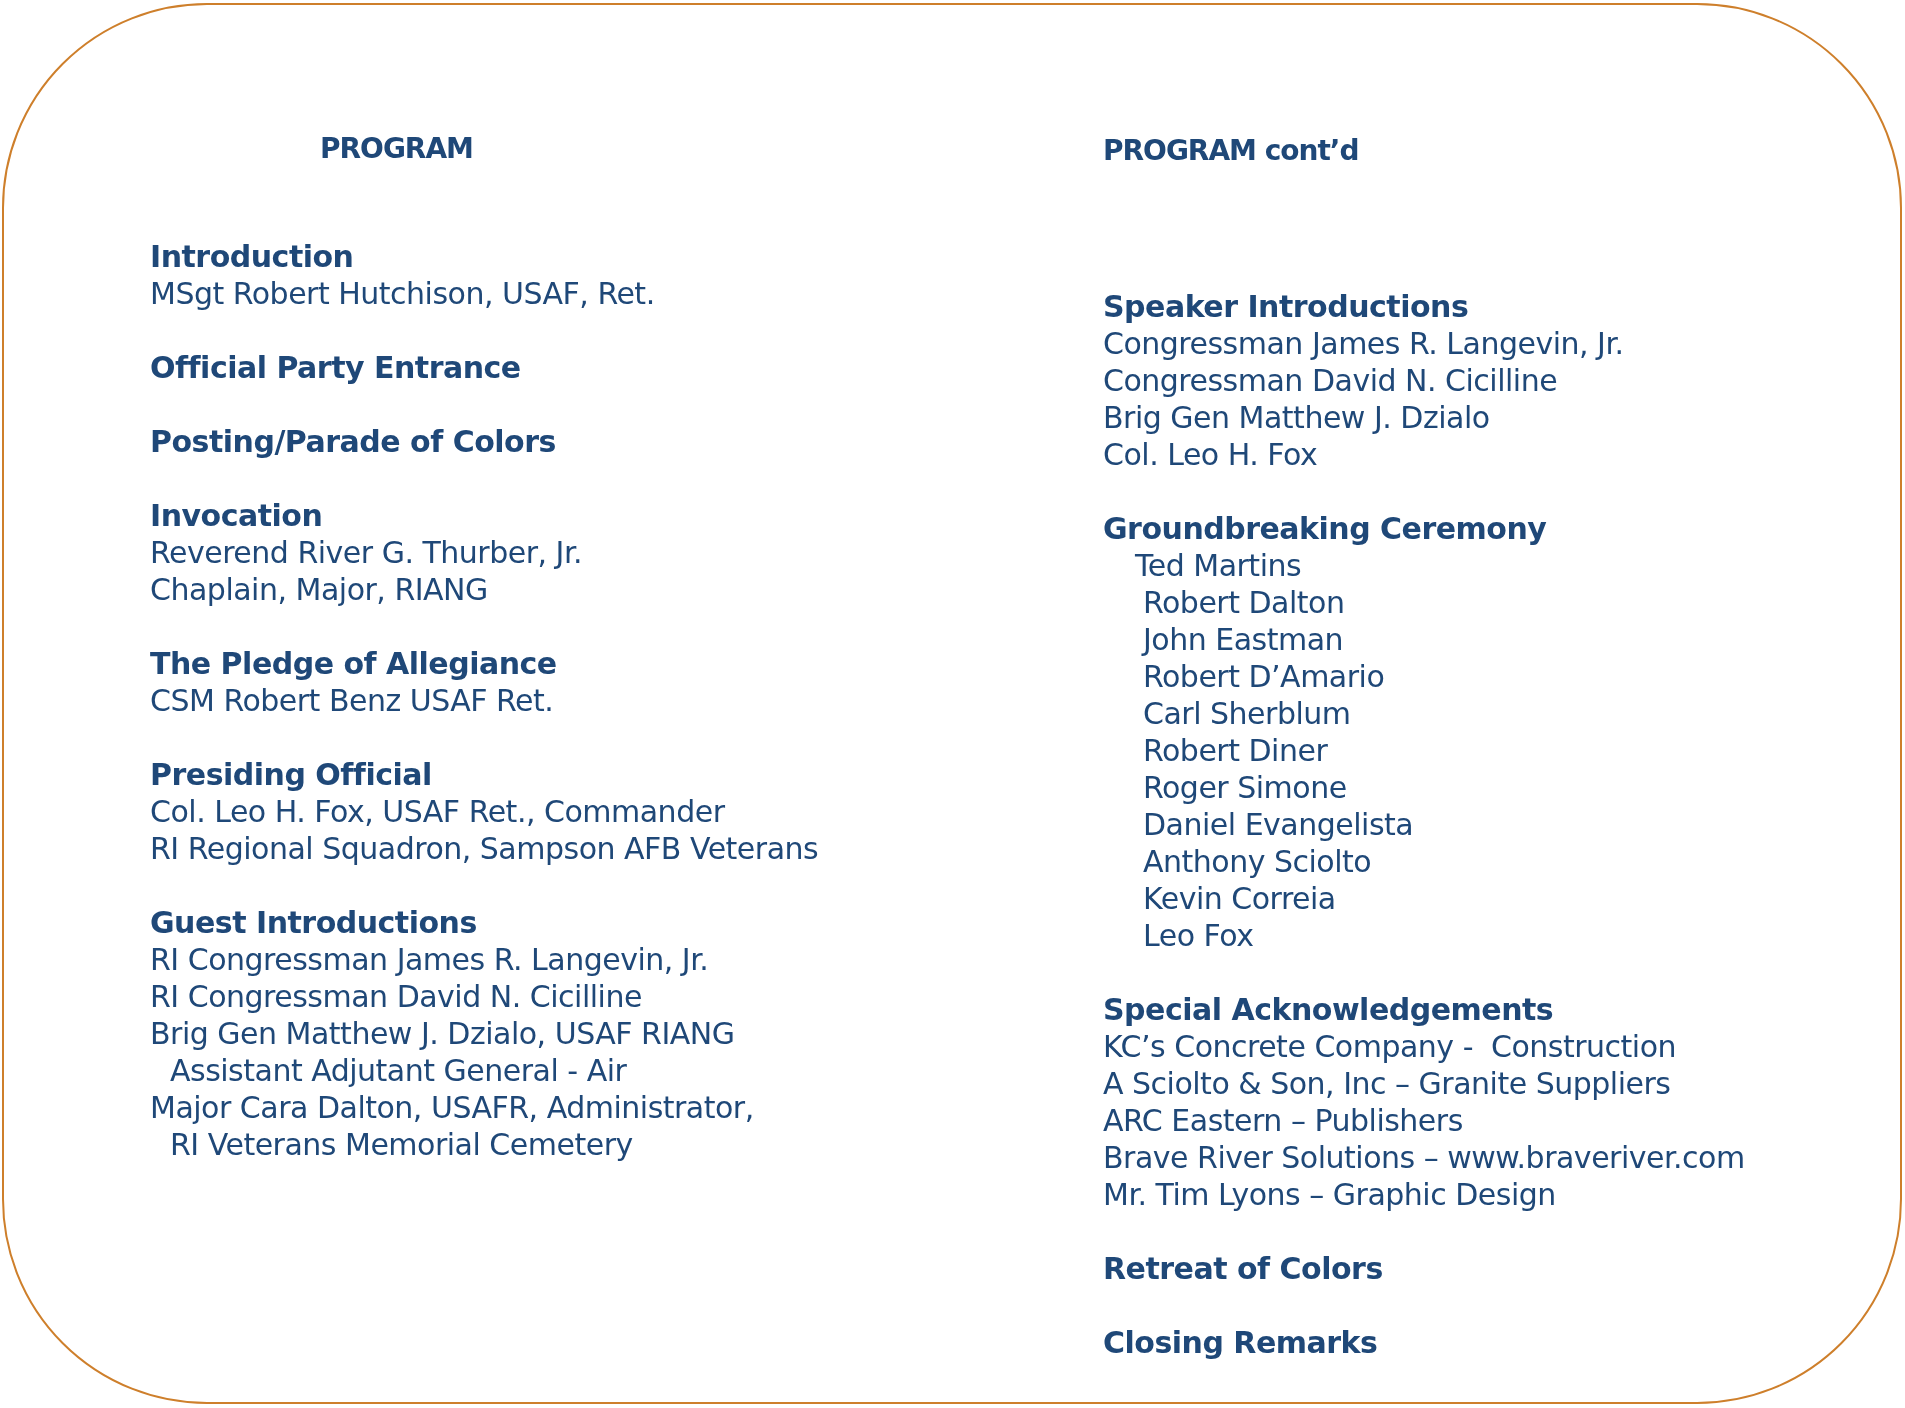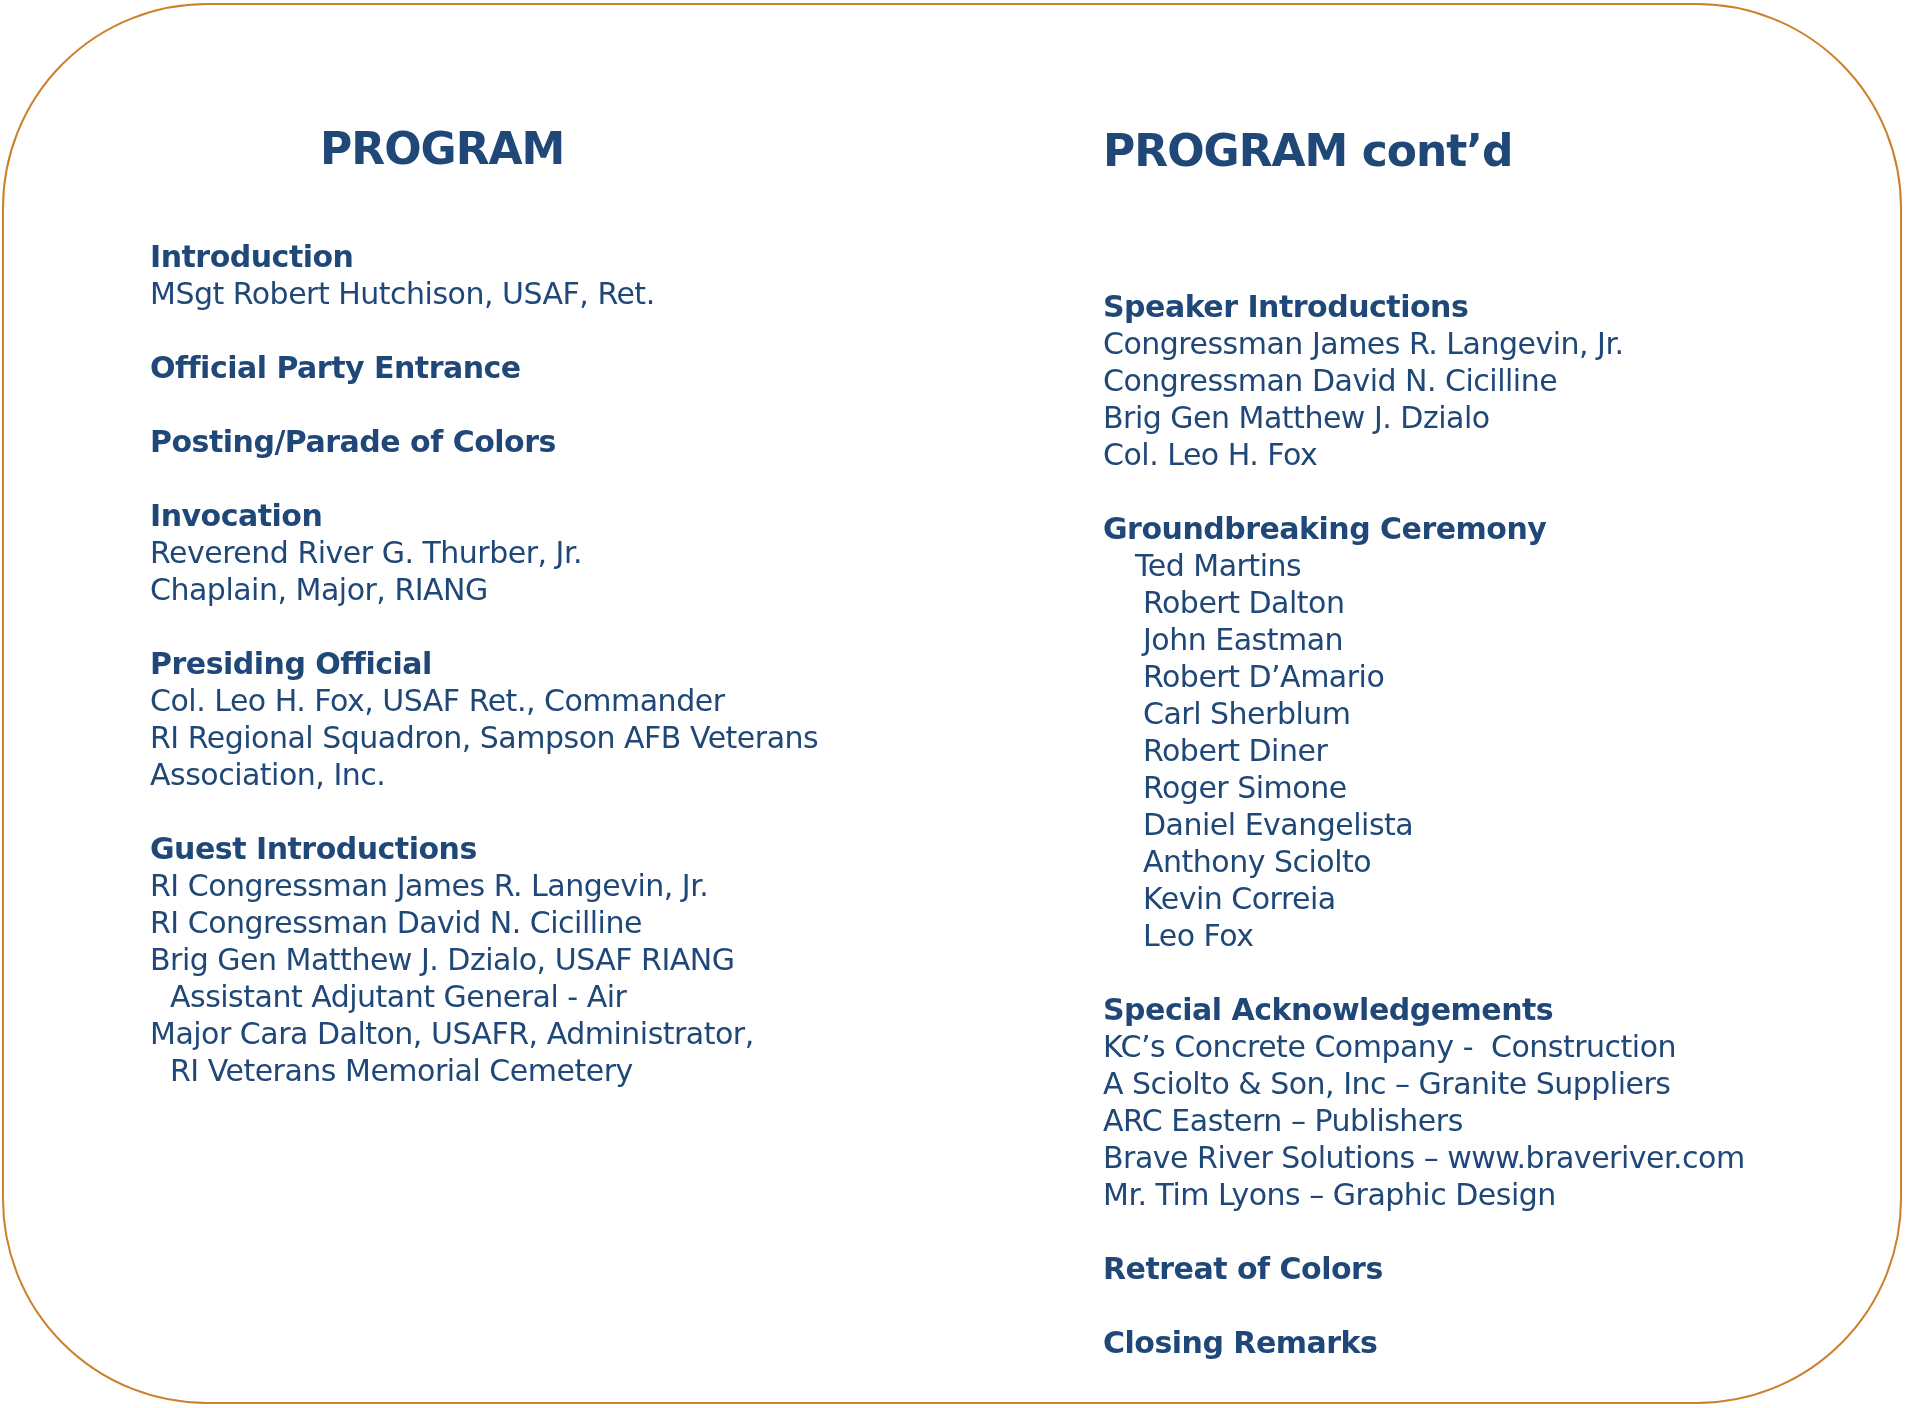--- a/index.html
+++ b/index.html
@@ -15,21 +15,21 @@
     border: 2px solid #ce7f2b;
     border-radius: 205px;
   }
   .col {
     position: absolute;
     color: #1f4878;
   }
   .col-left  { left: 150px; top: 126px; width: 740px; }
   .col-right { left: 1103px; top: 128px; width: 780px; }
   .page-title {
-    font-size: 44px;
+    font-size: 28px;
     font-weight: bold;
     letter-spacing: -1px;
     line-height: 46px;
     white-space: pre-wrap;
   }
   .col-left  .page-title { margin-left: 170px; margin-bottom: 66px; }
   .col-right .page-title { margin-bottom: 114px; }
   .section { margin-bottom: 37px; }
   .heading, .line {
     font-size: 30px;
@@ -62,27 +62,30 @@
   <div class="section">
     <div class="heading">Posting/Parade of Colors</div>
   </div>
 
   <div class="section">
     <div class="heading">Invocation</div>
     <div class="line">Reverend River G. Thurber, Jr.</div>
     <div class="line">Chaplain, Major, RIANG</div>
   </div>
 
+  <div class="section">
+    <div class="heading">The Pledge of Allegiance</div>
+    <div class="line">CSM Robert Benz USAF Ret.</div>
+  </div>
 
 
   <div class="section">
     <div class="heading">Presiding Official</div>
     <div class="line">Col. Leo H. Fox, USAF Ret., Commander</div>
     <div class="line">RI Regional Squadron, Sampson AFB Veterans</div>
-    <div class="line">Association, Inc.</div>
   </div>
 
   <div class="section">
     <div class="heading">Guest Introductions</div>
     <div class="line">RI Congressman James R. Langevin, Jr.</div>
     <div class="line">RI Congressman David N. Cicilline</div>
     <div class="line">Brig Gen Matthew J. Dzialo, USAF RIANG</div>
     <div class="line ind20">Assistant Adjutant General - Air</div>
     <div class="line">Major Cara Dalton, USAFR, Administrator,</div>
     <div class="line ind20">RI Veterans Memorial Cemetery</div>

